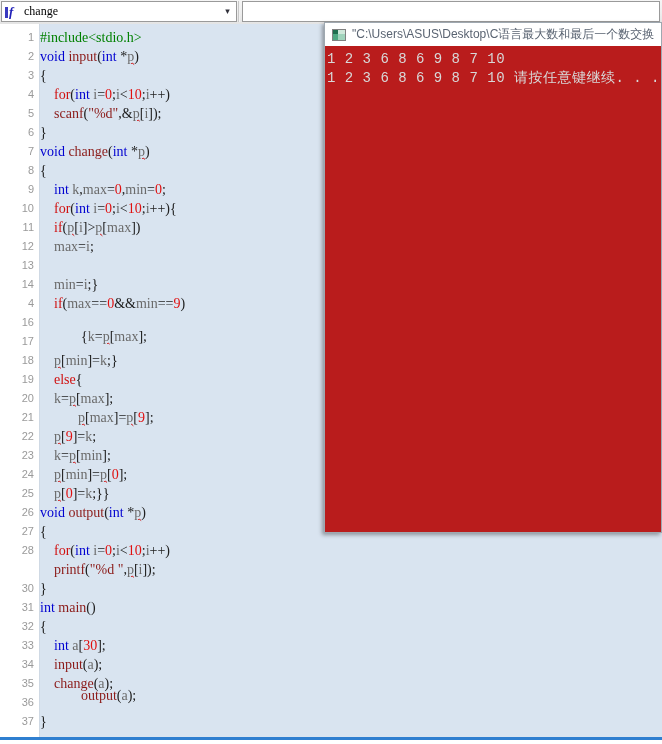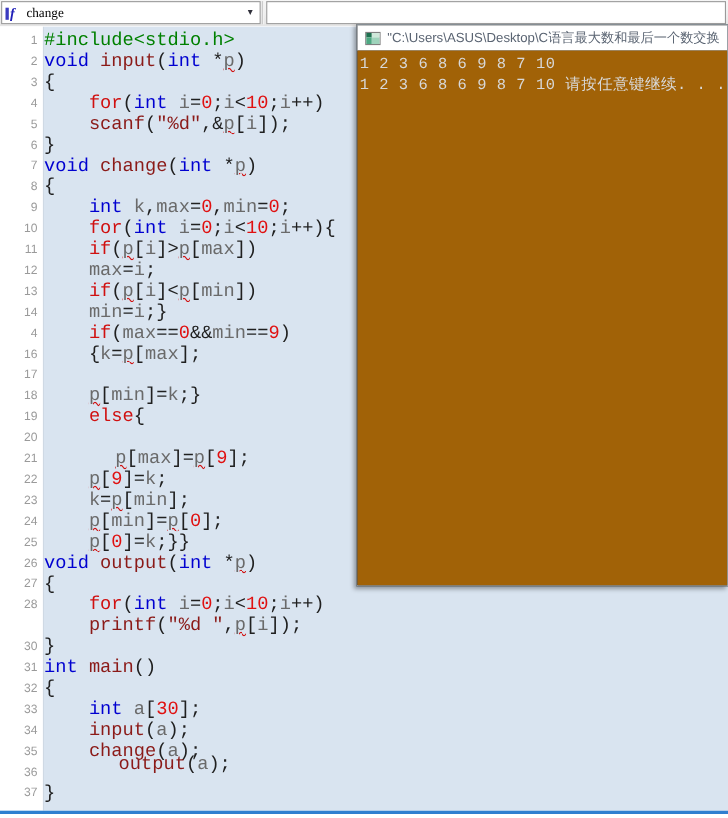--- a/index.html
+++ b/index.html
@@ -72,22 +72,22 @@
   .gutter-edge{
     position:absolute;left:39px;top:0;width:1px;height:713px;background:#cfd9e4;
   }
   .codearea{
     position:absolute;left:40px;top:0;width:622px;height:713px;
     background:#d9e4f0;
   }
   .code-line{
     position:absolute;left:0;height:19px;line-height:19px;
     white-space:pre;
-    font-family:Liberation Mono, monospace;
-    font-size:17px;
+    font-family:Liberation Serif, serif;
+    font-size:14px;
     color:#1f1f1f;
   }
   .code-line .ind{display:inline-block;}
 
   
   .t-pre{color:#008000;}
   .t-kw{color:#0000d0;}
   .t-ctl{color:#d01010;}
   .t-num{color:#e01010;}
   .t-fn{color:#8b1a18;}
@@ -134,21 +134,21 @@
   .console-icon .q3{position:absolute;left:0;top:4px;width:5px;height:6px;background:#4ea882;}
   .console-icon .q4{position:absolute;left:5px;top:4px;width:7px;height:6px;background:#9fd3bb;}
   .console-title-text{
     flex:1 1 auto;
     font-family:"Liberation Sans",sans-serif;
     font-size:12px;color:#5a6472;
     white-space:nowrap;overflow:hidden;
   }
   .console-body{
     position:absolute;left:0;top:23px;right:0;bottom:0;
-    background:#a16207;
+    background:#b91c1c;
     padding:4px 0 0 2px;
     box-sizing:border-box;
   }
   .console-line{
     font-family:"Liberation Mono","DejaVu Sans Mono",monospace;
     font-size:14px;line-height:19px;
     color:#d8d8d8;white-space:pre;
     letter-spacing:0.5px;
   }
 </style>
@@ -219,26 +219,26 @@
         <div class="code-line" style="top: 42px;"><span class="t-pun">{</span></div>
         <div class="code-line" style="top: 61px;"><span class="ind">    </span><span class="t-ctl">for</span><span class="t-pun">(</span><span class="t-kw">int</span><span class="t-pun"> </span><span class="t-id">i</span><span class="t-pun">=</span><span class="t-num">0</span><span class="t-pun">;</span><span class="t-id">i</span><span class="t-pun">&lt;</span><span class="t-num">10</span><span class="t-pun">;</span><span class="t-id">i</span><span class="t-pun">++)</span></div>
         <div class="code-line" style="top: 80px;"><span class="ind">    </span><span class="t-fn">scanf</span><span class="t-pun">(</span><span class="t-str">"%d"</span><span class="t-pun">,&amp;</span><span class="t-err">p</span><span class="t-pun">[</span><span class="t-id">i</span><span class="t-pun">]);</span></div>
         <div class="code-line" style="top: 99px;"><span class="t-pun">}</span></div>
         <div class="code-line" style="top: 118px;"><span class="t-kw">void</span><span class="t-pun"> </span><span class="t-fn">change</span><span class="t-pun">(</span><span class="t-kw">int</span><span class="t-pun"> *</span><span class="t-err">p</span><span class="t-pun">)</span></div>
         <div class="code-line" style="top: 137px;"><span class="t-pun">{</span></div>
         <div class="code-line" style="top: 156px;"><span class="ind">    </span><span class="t-kw">int</span><span class="t-pun"> </span><span class="t-id">k</span><span class="t-pun">,</span><span class="t-id">max</span><span class="t-pun">=</span><span class="t-num">0</span><span class="t-pun">,</span><span class="t-id">min</span><span class="t-pun">=</span><span class="t-num">0</span><span class="t-pun">;</span></div>
         <div class="code-line" style="top: 175px;"><span class="ind">    </span><span class="t-ctl">for</span><span class="t-pun">(</span><span class="t-kw">int</span><span class="t-pun"> </span><span class="t-id">i</span><span class="t-pun">=</span><span class="t-num">0</span><span class="t-pun">;</span><span class="t-id">i</span><span class="t-pun">&lt;</span><span class="t-num">10</span><span class="t-pun">;</span><span class="t-id">i</span><span class="t-pun">++){</span></div>
         <div class="code-line" style="top: 194px;"><span class="ind">    </span><span class="t-ctl">if</span><span class="t-pun">(</span><span class="t-err">p</span><span class="t-pun">[</span><span class="t-id">i</span><span class="t-pun">]&gt;</span><span class="t-err">p</span><span class="t-pun">[</span><span class="t-id">max</span><span class="t-pun">])</span></div>
         <div class="code-line" style="top: 213px;"><span class="ind">    </span><span class="t-id">max</span><span class="t-pun">=</span><span class="t-id">i</span><span class="t-pun">;</span></div>
-        <div class="code-line" style="top: 232px;"><span class="ind">    </span><span class="t-ctl">if</span><span class="t-pun">(</span><span class="t-err">p</span><span class="t-pun">[</span><span class="t-id">i</span><span class="t-pun">]&lt;</span><span class="t-err">p</span><span class="t-pun">[</span><span class="t-id">min</span><span class="t-pun">])</span></div>
         <div class="code-line" style="top: 251px;"><span class="ind">    </span><span class="t-id">min</span><span class="t-pun">=</span><span class="t-id">i</span><span class="t-pun">;}</span></div>
         <div class="code-line" style="top: 270px;"><span class="ind">    </span><span class="t-ctl">if</span><span class="t-pun">(</span><span class="t-id">max</span><span class="t-pun">==</span><span class="t-num">0</span><span class="t-pun">&amp;&amp;</span><span class="t-id">min</span><span class="t-pun">==</span><span class="t-num">9</span><span class="t-pun">)</span></div>
-        <div class="code-line" style="top: 289px;"><span class="ind">    </span><span class="t-pun">{</span><span class="t-id">k</span><span class="t-pun">=</span><span class="t-err">p</span><span class="t-pun">[</span><span class="t-id">max</span><span class="t-pun">];</span></div>
+        <div class="code-line" style="top: 303px; padding-left: 27px;"><span class="ind">    </span><span class="t-pun">{</span><span class="t-id">k</span><span class="t-pun">=</span><span class="t-err">p</span><span class="t-pun">[</span><span class="t-id">max</span><span class="t-pun">];</span></div>
         <div class="code-line" style="top: 327px;"><span class="ind">    </span><span class="t-err">p</span><span class="t-pun">[</span><span class="t-id">min</span><span class="t-pun">]=</span><span class="t-id">k</span><span class="t-pun">;}</span></div>
         <div class="code-line" style="top: 346px;"><span class="ind">    </span><span class="t-ctl">else</span><span class="t-pun">{</span></div>
+        <div class="code-line" style="top: 365px;"><span class="ind">    </span><span class="t-id">k</span><span class="t-pun">=</span><span class="t-err">p</span><span class="t-pun">[</span><span class="t-id">max</span><span class="t-pun">];</span></div>
         <div class="code-line" style="top: 384px; padding-left: 24px;"><span class="ind">    </span><span class="t-err">p</span><span class="t-pun">[</span><span class="t-id">max</span><span class="t-pun">]=</span><span class="t-err">p</span><span class="t-pun">[</span><span class="t-num">9</span><span class="t-pun">];</span></div>
         <div class="code-line" style="top: 403px;"><span class="ind">    </span><span class="t-err">p</span><span class="t-pun">[</span><span class="t-num">9</span><span class="t-pun">]=</span><span class="t-id">k</span><span class="t-pun">;</span></div>
         <div class="code-line" style="top: 422px;"><span class="ind">    </span><span class="t-id">k</span><span class="t-pun">=</span><span class="t-err">p</span><span class="t-pun">[</span><span class="t-id">min</span><span class="t-pun">];</span></div>
         <div class="code-line" style="top: 441px;"><span class="ind">    </span><span class="t-err">p</span><span class="t-pun">[</span><span class="t-id">min</span><span class="t-pun">]=</span><span class="t-err">p</span><span class="t-pun">[</span><span class="t-num">0</span><span class="t-pun">];</span></div>
         <div class="code-line" style="top: 460px;"><span class="ind">    </span><span class="t-err">p</span><span class="t-pun">[</span><span class="t-num">0</span><span class="t-pun">]=</span><span class="t-id">k</span><span class="t-pun">;}}</span></div>
         <div class="code-line" style="top: 479px;"><span class="t-kw">void</span><span class="t-pun"> </span><span class="t-fn">output</span><span class="t-pun">(</span><span class="t-kw">int</span><span class="t-pun"> *</span><span class="t-err">p</span><span class="t-pun">)</span></div>
         <div class="code-line" style="top: 498px;"><span class="t-pun">{</span></div>
         <div class="code-line" style="top: 517px;"><span class="ind">    </span><span class="t-ctl">for</span><span class="t-pun">(</span><span class="t-kw">int</span><span class="t-pun"> </span><span class="t-id">i</span><span class="t-pun">=</span><span class="t-num">0</span><span class="t-pun">;</span><span class="t-id">i</span><span class="t-pun">&lt;</span><span class="t-num">10</span><span class="t-pun">;</span><span class="t-id">i</span><span class="t-pun">++)</span></div>
         <div class="code-line" style="top: 536px;"><span class="ind">    </span><span class="t-fn">printf</span><span class="t-pun">(</span><span class="t-str">"%d "</span><span class="t-pun">,</span><span class="t-err">p</span><span class="t-pun">[</span><span class="t-id">i</span><span class="t-pun">]);</span></div>
         <div class="code-line" style="top: 555px;"><span class="t-pun">}</span></div>

